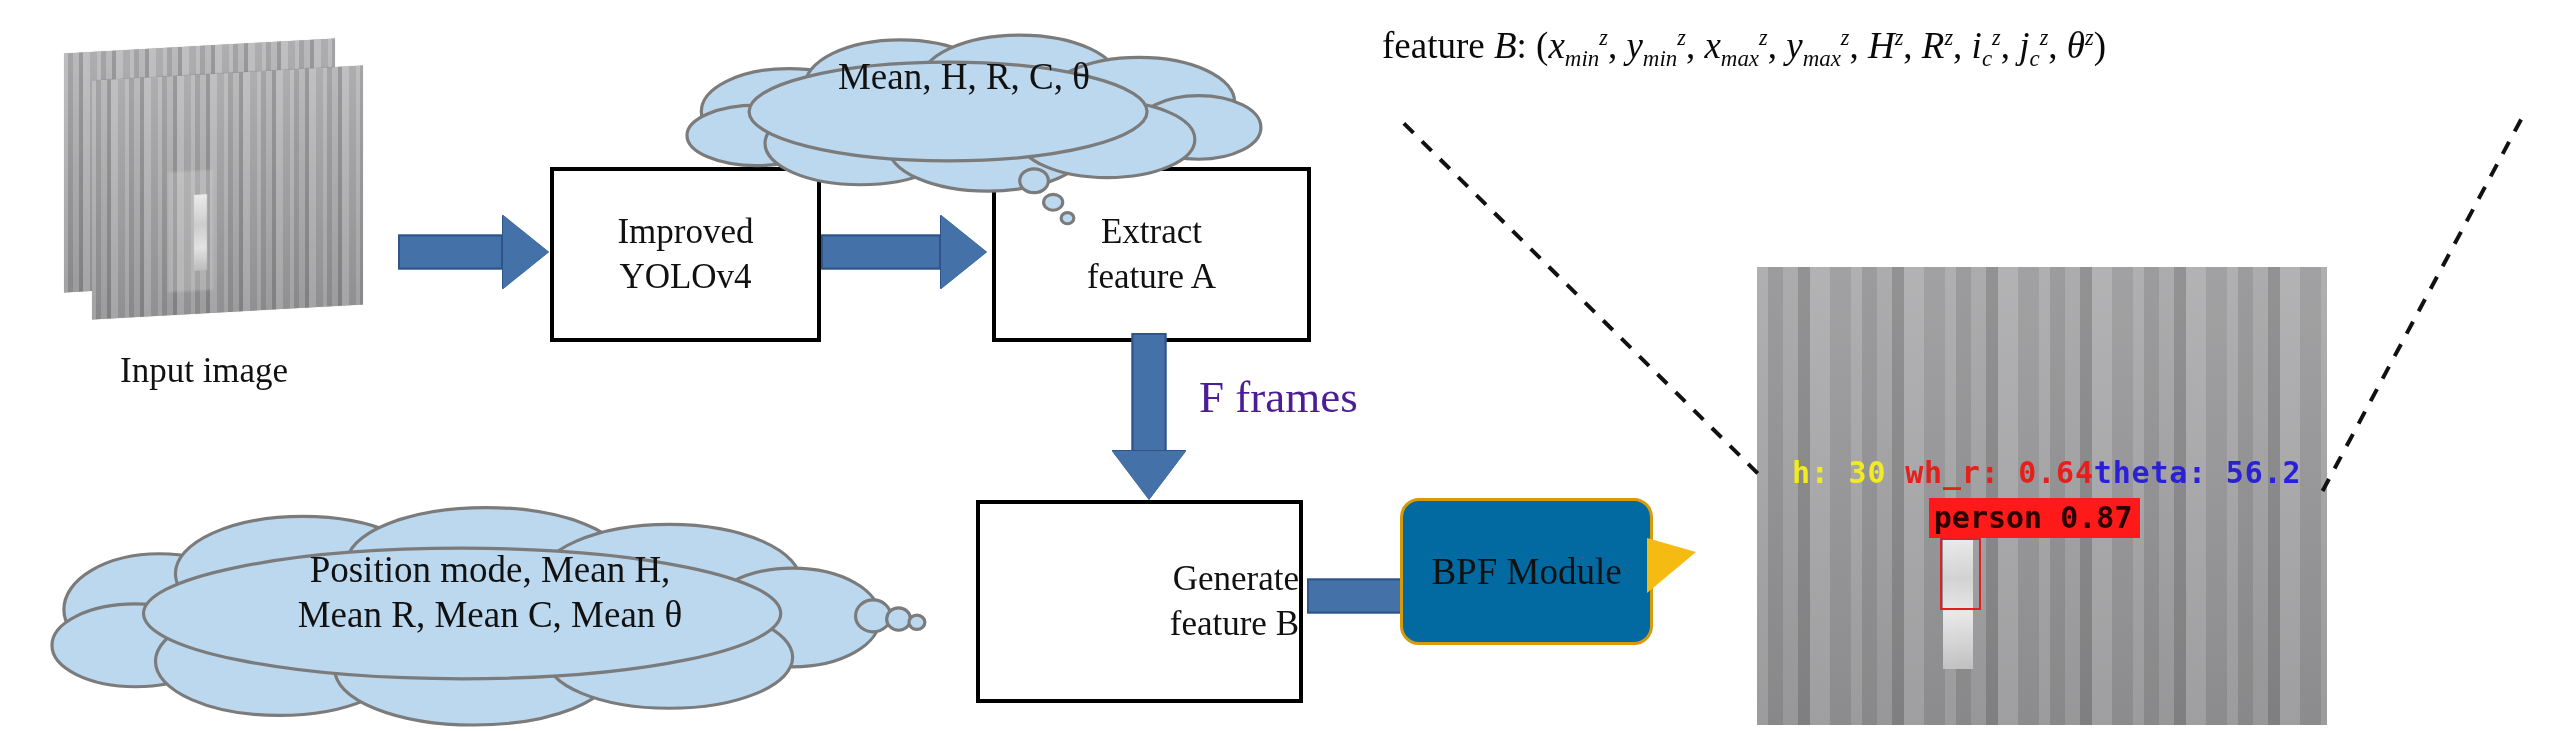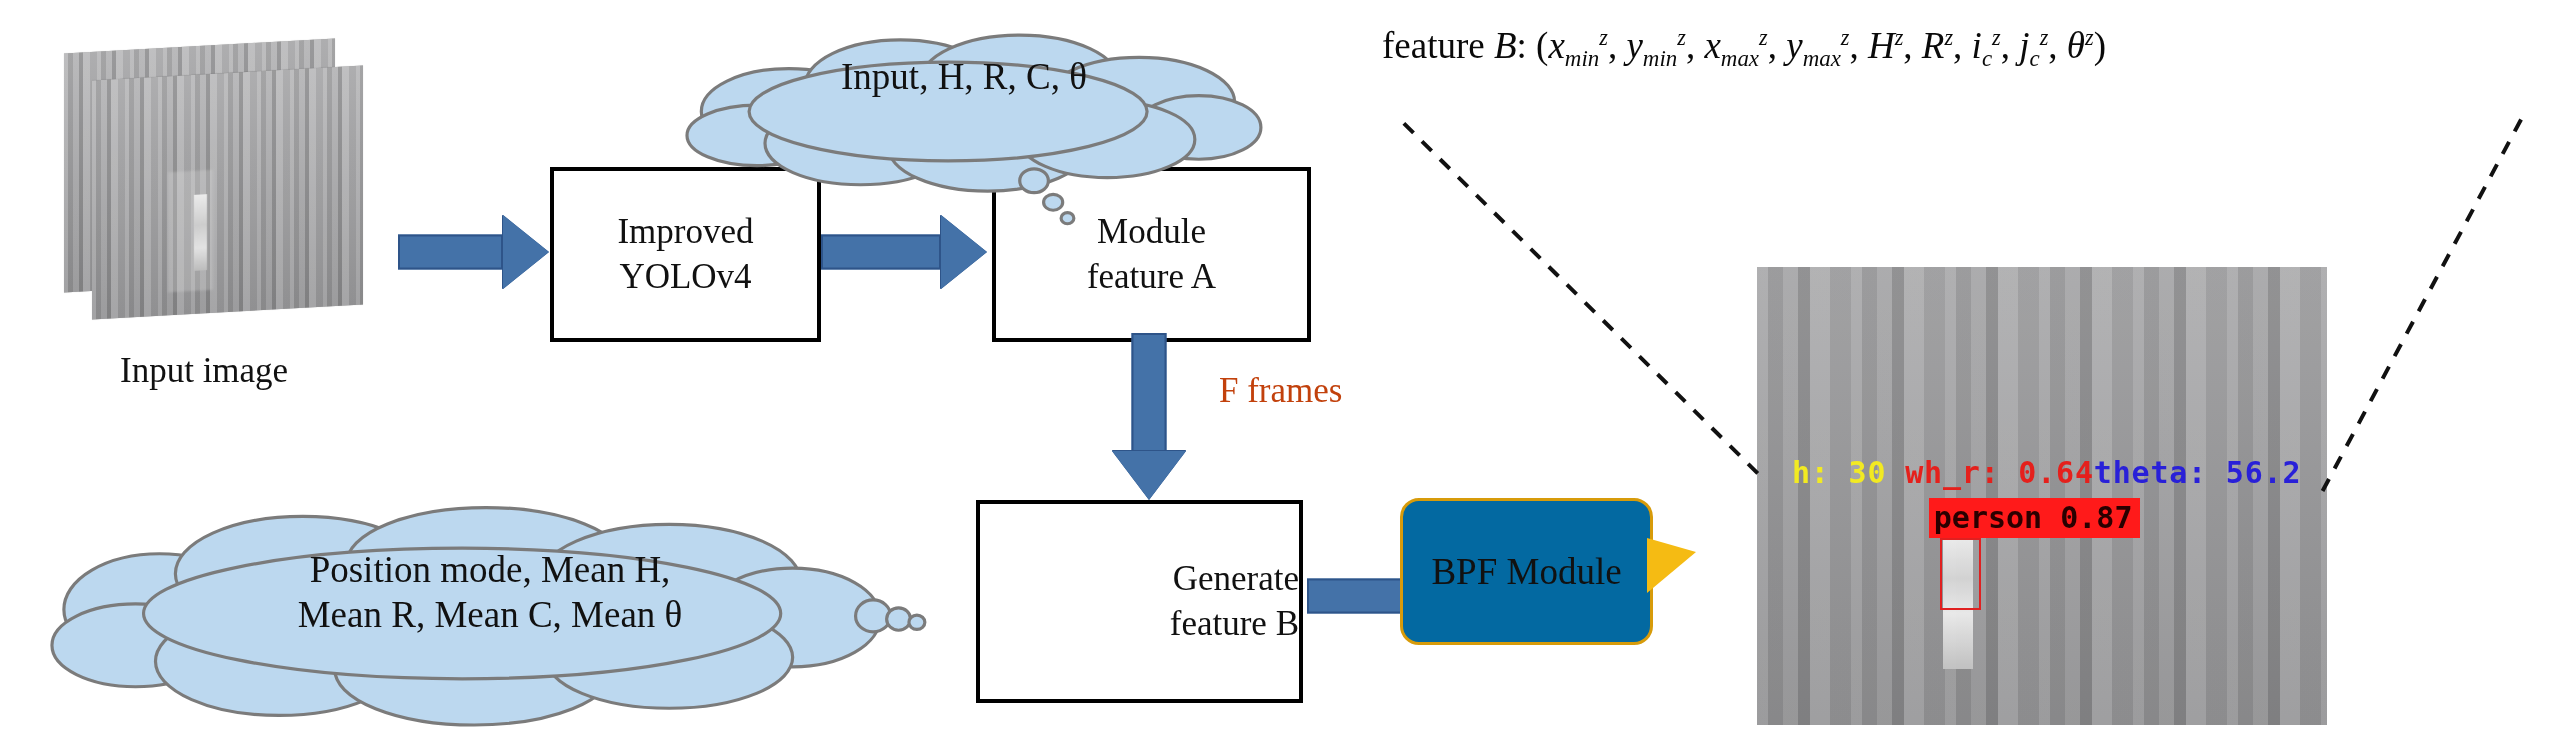--- a/index.html
+++ b/index.html
@@ -60,21 +60,21 @@
   #arrow-gen-bpf .shaft{width:112px;}
   #arrow-gen-bpf .head{left:112px;}
 
   .arrow-down{position:absolute;left:1109px;top:333px;width:80px;height:171px;}
   .arrow-down .shaft{position:absolute;left:50%;transform:translateX(-50%);top:0;
     width:35px;height:120px;background:#4472a8;border:2.4px solid #2e5489;box-sizing:border-box;}
   .arrow-down .head{position:absolute;left:50%;transform:translateX(-50%);top:118px;
     width:0;height:0;border-left:37px solid transparent;border-right:37px solid transparent;
     border-top:49px solid #4472a8;
     filter:drop-shadow(0 0.8px 0 #2e5489) drop-shadow(0 -0.8px 0 #2e5489);}
-  #f-frames-label{left:1199px;top:371px;font-size:35px;color:#c2410c;white-space:nowrap;margin-left:20px;}
+  #f-frames-label{left:1199px;top:371px;font-size:45px;color:#4c1d95;white-space:nowrap;}
 
   
   .cloud-wrap{position:absolute;}
   .cloud-wrap svg{position:absolute;left:0;top:0;overflow:visible;}
   .cloud-text{position:absolute;width:100%;text-align:center;color:#111;
     font-size:37px;line-height:1.22;z-index:2;}
   #cloud-top{left:661px;top:16px;width:606px;height:151px;}
   #cloud-top .cloud-text{top:38px;}
   #cloud-bottom{left:40px;top:498px;width:900px;height:215px;}
   #cloud-bottom .cloud-text{top:49px;text-align:center;}
@@ -151,21 +151,21 @@
     <span>Improved</span>
     <span>YOLOv4</span>
   </div>
 
   <div class="arrow-right" id="arrow-yolo-extract">
     <div class="shaft"></div>
     <div class="head"></div>
   </div>
 
   <div class="abs pbox" id="box-extract">
-    <span>Module</span>
+    <span>Extract</span>
     <span>feature A</span>
   </div>
 
   <div class="cloud-wrap" id="cloud-top">
     <svg width="606" height="199" viewBox="0 0 760 250">
       <g>
         <ellipse class="bub" cx="160" cy="120" rx="110" ry="54"></ellipse>
         <ellipse class="bub" cx="300" cy="88" rx="120" ry="58"></ellipse>
         <ellipse class="bub" cx="450" cy="82" rx="125" ry="58"></ellipse>
         <ellipse class="bub" cx="600" cy="108" rx="120" ry="56"></ellipse>
@@ -173,21 +173,21 @@
         <ellipse class="bub" cx="120" cy="150" rx="88" ry="38"></ellipse>
         <ellipse class="bub" cx="250" cy="160" rx="120" ry="52"></ellipse>
         <ellipse class="bub" cx="410" cy="165" rx="125" ry="55"></ellipse>
         <ellipse class="bub" cx="560" cy="155" rx="110" ry="48"></ellipse>
         <ellipse class="bub" cx="360" cy="120" rx="250" ry="62"></ellipse>
         <ellipse class="bub" cx="468" cy="207" rx="18" ry="15"></ellipse>
         <ellipse class="bub" cx="492" cy="234" rx="12" ry="10"></ellipse>
         <ellipse class="bub" cx="510" cy="254" rx="8" ry="7"></ellipse>
       </g>
     </svg>
-    <div class="cloud-text">Input, H, R, C, θ</div>
+    <div class="cloud-text">Mean, H, R, C, θ</div>
   </div>
 
   <div class="arrow-down">
     <div class="shaft"></div>
     <div class="head"></div>
   </div>
   <div class="abs" id="f-frames-label">F frames</div>
 
   <div class="cloud-wrap" id="cloud-bottom">
     <svg width="900" height="231" viewBox="0 0 1130 290">

